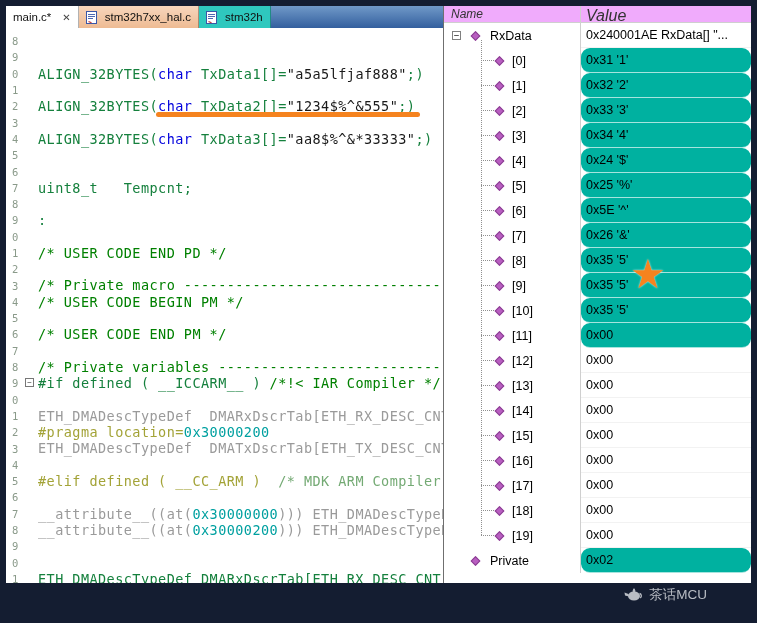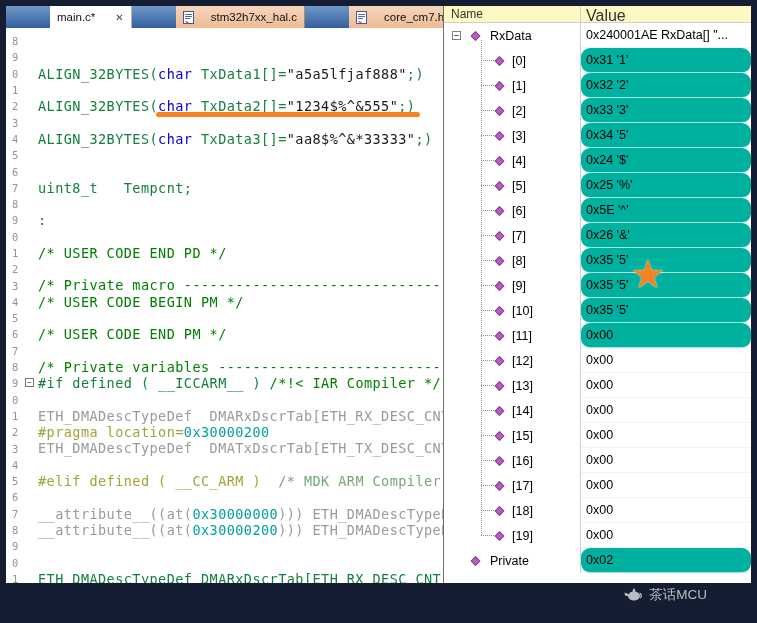--- a/index.html
+++ b/index.html
@@ -5,22 +5,22 @@
   * { margin:0; padding:0; box-sizing:border-box; }
   body { width:757px; height:623px; font-family:"Liberation Sans", sans-serif; }
 
   .frame { position:relative; width:757px; height:623px; background:var(--frame-bg,#141d31); overflow:hidden; }
   .app { position:absolute; left:6px; top:6px; width:745px; height:577px; display:flex; }
   .left-col { width:437px; flex:0 0 437px; display:flex; flex-direction:column; overflow:hidden; }
 
   
   .tabbar { height:22px; flex:0 0 22px; background:linear-gradient(var(--tabbar-top,#7099c8), var(--tabbar-bottom,#335f9e));
             display:flex; align-items:stretch; overflow:hidden; }
-  .tab { display:flex; align-items:center; gap:17px; padding:0 7px; font-size:11.5px; color:#111;
-         border-right:1px solid rgba(0,0,0,.3); white-space:nowrap; cursor:default;margin-left:44px; }
+  .tab { display:flex; align-items:center; gap:8px; padding:0 7px; font-size:11.5px; color:#111;
+         border-right:1px solid rgba(0,0,0,.3); white-space:nowrap; cursor:default; }
   .tab.active { background:var(--tab-active-bg,#fff); }
   .tab.pink { background:linear-gradient(var(--tab-inactive-top,#f7d6bd), var(--tab-inactive-bottom,#eebb93)); }
   .tab.teal { background:var(--tab-teal-bg,#2fc8be); }
   .tab-close { color:#444; font-size:10px; margin-left:3px; }
   .doc-icon svg { display:block; }
 
   
   .editor { flex:1; background:#fff; position:relative; overflow:hidden; padding-top:5px; }
   .line { height:16.3px; display:flex; align-items:center; position:relative; width:100%; }
   .num { flex:0 0 18px; width:18px; padding-left:6px; font:10.5px "DejaVu Sans Mono","Liberation Mono",monospace;
@@ -36,21 +36,21 @@
   .tk-pp  { color:var(--preproc-olive,#a3a337); }
   .tk-num { color:var(--number-teal,#00a0a0); }
   .tk-g   { color:var(--inactive-gray,#9a9a9a); }
   .tk-cg  { color:var(--comment-gray-green,#74aa74); }
   .uline { position:absolute; left:150px; top:14px; width:264px; height:5px;
            background:var(--accent-orange,#f5831f); border-radius:3px; z-index:3; }
 
   
   .watch { width:308px; flex:0 0 308px; background:#fff; border-left:1px solid #6f6f6f;
            display:flex; flex-direction:column; position:relative; }
-  .watch-header { height:17px; flex:0 0 17px; display:flex; background:#fef9c3; border-bottom:1px solid #cfcfcf; overflow:hidden; }
+  .watch-header { height:17px; flex:0 0 17px; display:flex; background:#f0abfc; border-bottom:1px solid #cfcfcf; overflow:hidden;font-style:italic; }
   .wh-name  { width:137px; flex:0 0 137px; border-right:1px solid #cfcfcf; font-size:12px; color:#333; padding:1px 0 0 7px; }
   .wh-value { flex:1; font-size:16px; color:#333; padding:1px 0 0 5px; }
   .watch-body { flex:1; position:relative; overflow:hidden; }
   .tree-vline { position:absolute; left:37px; top:17px; height:495px; border-left:1px dotted #909090; z-index:0; }
   .watch-row { height:25px; display:flex; position:relative; z-index:1; }
   .name-cell { width:137px; flex:0 0 137px; position:relative; border-right:1px solid #cfcfcf;
                font-size:12.5px; color:#000; overflow:hidden; background:transparent; }
   .stub { position:absolute; left:37px; top:12px; width:15px; border-top:1px dotted #909090; }
   .expandbox { position:absolute; left:8px; top:8px; width:9px; height:9px; border:1px solid #808080; background:#fff;
                font:9px/7px "DejaVu Sans Mono",monospace; text-align:center; color:#222; }
@@ -89,30 +89,20 @@
         <div class="tab pink">
           <span class="doc-icon">
             <svg width="11" height="13" viewBox="0 0 11 13">
                 <rect x="0.5" y="0.5" width="10" height="12" fill="#fff" stroke="#3a57a8"></rect>
                 <path d="M2 3.5h7M2 5.5h7M2 7.5h5" stroke="#3a57a8" stroke-width="0.9" fill="none"></path>
                 <path d="M2.5 10.5l3 1.2" stroke="#c03030" stroke-width="1.2" fill="none"></path>
               </svg>
           </span>
           <span class="tab-label">stm32h7xx_hal.c</span>
         </div>
-        <div class="tab pink">
-          <span class="doc-icon">
-            <svg width="11" height="13" viewBox="0 0 11 13">
-                <rect x="0.5" y="0.5" width="10" height="12" fill="#fff" stroke="#3a57a8"></rect>
-                <path d="M2 3.5h7M2 5.5h7M2 7.5h5" stroke="#3a57a8" stroke-width="0.9" fill="none"></path>
-                <path d="M2.5 10.5l3 1.2" stroke="#c03030" stroke-width="1.2" fill="none"></path>
-              </svg>
-          </span>
-          <span class="tab-label">core_cm7.h</span>
-        </div>
         <div class="tab teal">
           <span class="doc-icon">
             <svg width="11" height="13" viewBox="0 0 11 13">
                 <rect x="0.5" y="0.5" width="10" height="12" fill="#fff" stroke="#3a57a8"></rect>
                 <path d="M2 3.5h7M2 5.5h7M2 7.5h5" stroke="#3a57a8" stroke-width="0.9" fill="none"></path>
                 <path d="M2.5 10.5l3 1.2" stroke="#c03030" stroke-width="1.2" fill="none"></path>
               </svg>
           </span>
           <span class="tab-label">stm32h</span>
         </div>
@@ -333,21 +323,21 @@
               <span class="name-text lvl1">[2]</span>
             </div>
             <div class="value-cell hl">0x33 '3'</div>
           </div>
           <div class="watch-row">
             <div class="name-cell">
               <span class="stub"></span>
               <span class="diamond lvl1"></span>
               <span class="name-text lvl1">[3]</span>
             </div>
-            <div class="value-cell hl">0x34 '5'</div>
+            <div class="value-cell hl">0x34 '4'</div>
           </div>
           <div class="watch-row">
             <div class="name-cell">
               <span class="stub"></span>
               <span class="diamond lvl1"></span>
               <span class="name-text lvl1">[4]</span>
             </div>
             <div class="value-cell hl">0x24 '$'</div>
           </div>
           <div class="watch-row">

